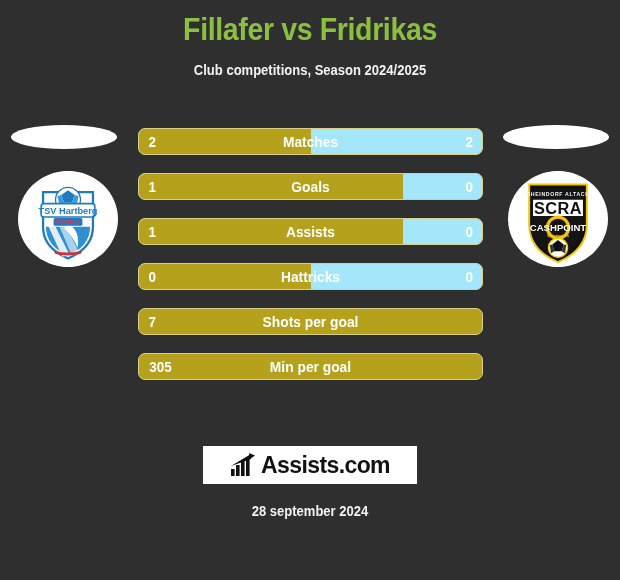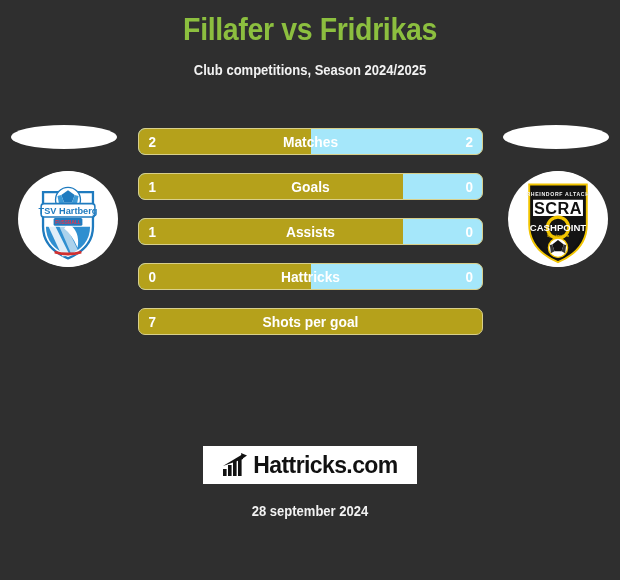--- a/index.html
+++ b/index.html
@@ -180,29 +180,33 @@
       <div class="row">
         <div class="fill-home" style="width: 50%;"></div>
         <div class="val val-home">0</div>
         <div class="val val-away">0</div>
         <div class="label">Hattricks</div>
       </div>
       <div class="row single">
         <div class="val val-home">7</div>
         <div class="label">Shots per goal</div>
       </div>
+      <div class="row single">
+        <div class="val val-home">305</div>
+        <div class="label">Min per goal</div>
+      </div>
     </div>
 
   <div class="brand">
     <svg width="26" height="24" viewBox="0 0 26 24" xmlns="http://www.w3.org/2000/svg">
       <rect x="1" y="16" width="3.6" height="7" fill="#111111"></rect>
       <rect x="6" y="12" width="3.6" height="11" fill="#111111"></rect>
       <rect x="11" y="8" width="3.6" height="15" fill="#111111"></rect>
       <rect x="16" y="4" width="3.6" height="19" fill="#111111"></rect>
       <path d="M1 13 L21 1 L21 6 Z" fill="#111111"></path>
       <path d="M19 0 L25 2.5 L20 6 Z" fill="#111111"></path>
     </svg>
-    <span class="brand-text">Hattricks.com</span>
+    <span class="brand-text">Assists.com</span>
   </div>
 
   <div class="date">28 september 2024</div>
 
 </div>
 
 </body></html>

